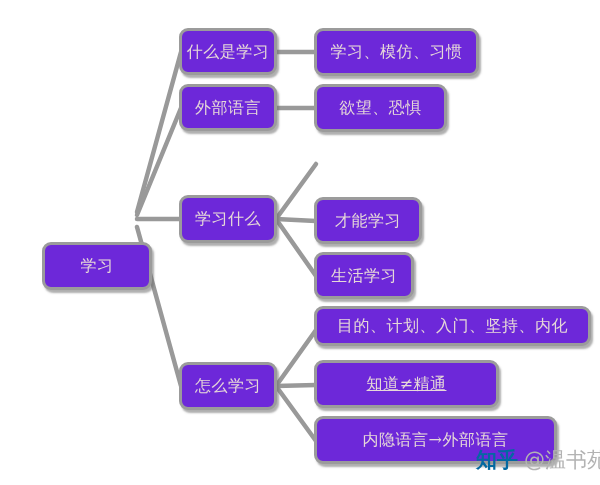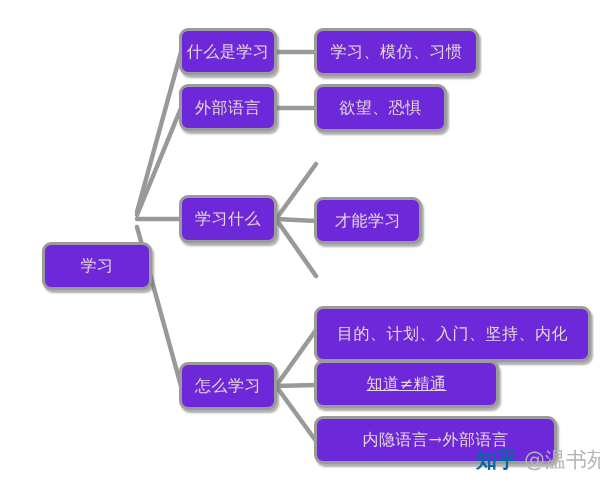--- a/index.html
+++ b/index.html
@@ -72,22 +72,23 @@
 
   <div class="node" style="left:179px;top:362px;width:98px;height:48px;text-align:right;">怎么学习</div>
 
   <div class="node" style="left:314px;top:28px;width:165px;height:48px;border-radius:9px;">学习、模仿、习惯</div>
 
   <div class="node" style="left:314px;top:84px;width:133px;height:48px;">欲望、恐惧</div>
 
 
   <div class="node" style="left:314px;top:197px;width:108px;height:47px;">才能学习</div>
 
+  <div class="node" style="left:314px;top:252px;width:100px;height:47px;">生活学习</div>
 
-  <div class="node" style="left:314px;top:306px;width:277px;height:56px;">目的、计划、入门、坚持、内化</div>
+  <div class="node" style="left:314px;top:306px;width:277px;height:40px;">目的、计划、入门、坚持、内化</div>
 
   <div class="node" style="left:314px;top:360px;width:185px;height:48px;text-decoration:underline;">知道≠精通</div>
 
   <div class="node" style="left:314px;top:416px;width:243px;height:48px;">内隐语言→外部语言</div>
 
   <div class="watermark">
     <span class="wm-brand">知乎</span><span class="wm-author">@温书苑</span>
   </div>
 
 </div>

